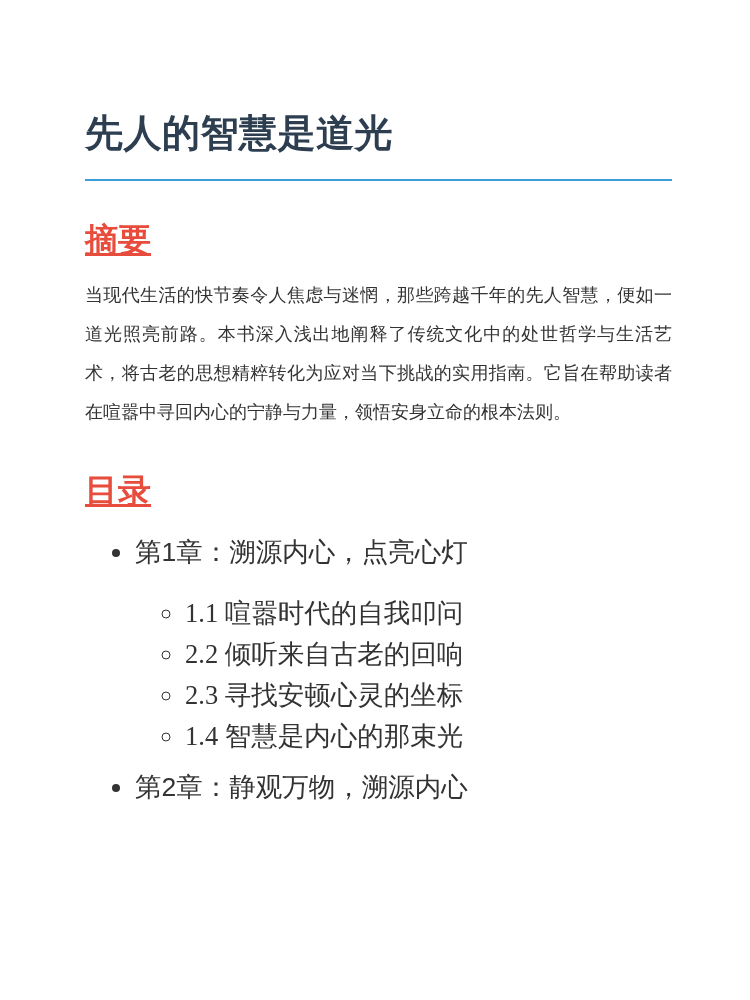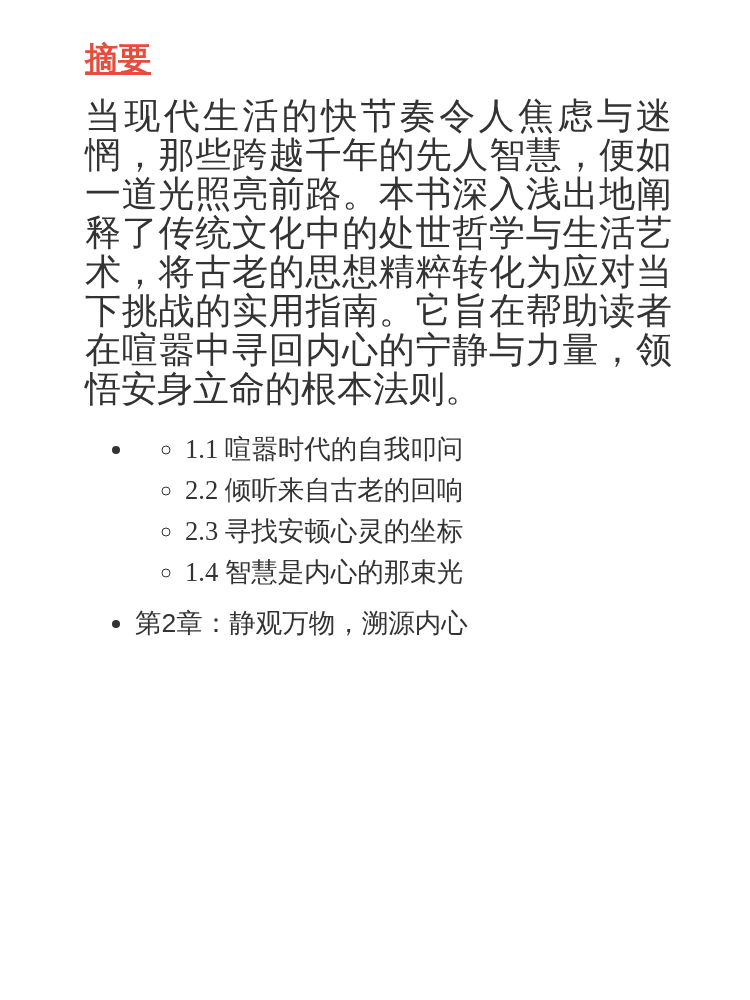--- a/index.html
+++ b/index.html
@@ -31,21 +31,21 @@
   h2.section-heading {
     margin: 38px 0 0 0;
     font-size: 33px;
     line-height: 1.3;
     font-weight: 700;
     color: #e74c3c;
     text-decoration: underline;
   }
   p.abstract-text {
     margin: 15px 0 4px 0;
-    font-size: 36px;
+    font-size: 18px;
     line-height: 39px;
     color: #333333;
     text-align: justify;
     text-justify: inter-ideograph;
   }
   ul.toc-list {
     margin: 20px 0 0 0;
     padding: 0 0 0 50px;
     list-style: disc;
     font-size: 26.5px;
@@ -63,28 +63,30 @@
   ul.toc-sub-list > li.toc-section {
     margin: 2px 0;
     font-family: Liberation Serif, serif;
   }
 </style>
 </head>
 <body>
 
 <div class="page">
 
+  <h1 class="doc-title">先人的智慧是道光</h1>
 
   <h2 class="section-heading">摘要</h2>
 
   <p class="abstract-text">当现代生活的快节奏令人焦虑与迷惘，那些跨越千年的先人智慧，便如一道光照亮前路。本书深入浅出地阐释了传统文化中的处世哲学与生活艺术，将古老的思想精粹转化为应对当下挑战的实用指南。它旨在帮助读者在喧嚣中寻回内心的宁静与力量，领悟安身立命的根本法则。</p>
 
+  <h2 class="section-heading">目录</h2>
 
   <ul class="toc-list" id="toc-list">
-      <li class="toc-chapter"><ul class="toc-sub-list">
+      <li class="toc-chapter"><span>第1章：溯源内心，点亮心灯</span><ul class="toc-sub-list">
           <li class="toc-section">1.1 喧嚣时代的自我叩问</li>
           <li class="toc-section">2.2 倾听来自古老的回响</li>
           <li class="toc-section">2.3 寻找安顿心灵的坐标</li>
           <li class="toc-section">1.4 智慧是内心的那束光</li>
         </ul></li>
       <li class="toc-chapter"><span>第2章：静观万物，溯源内心</span></li>
     </ul>
 
 </div>
 

